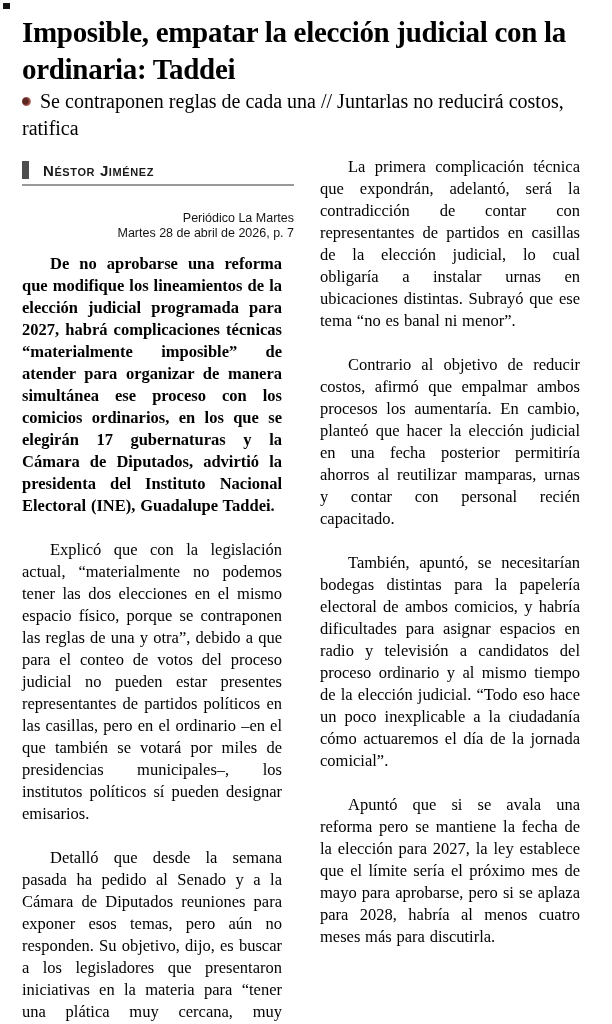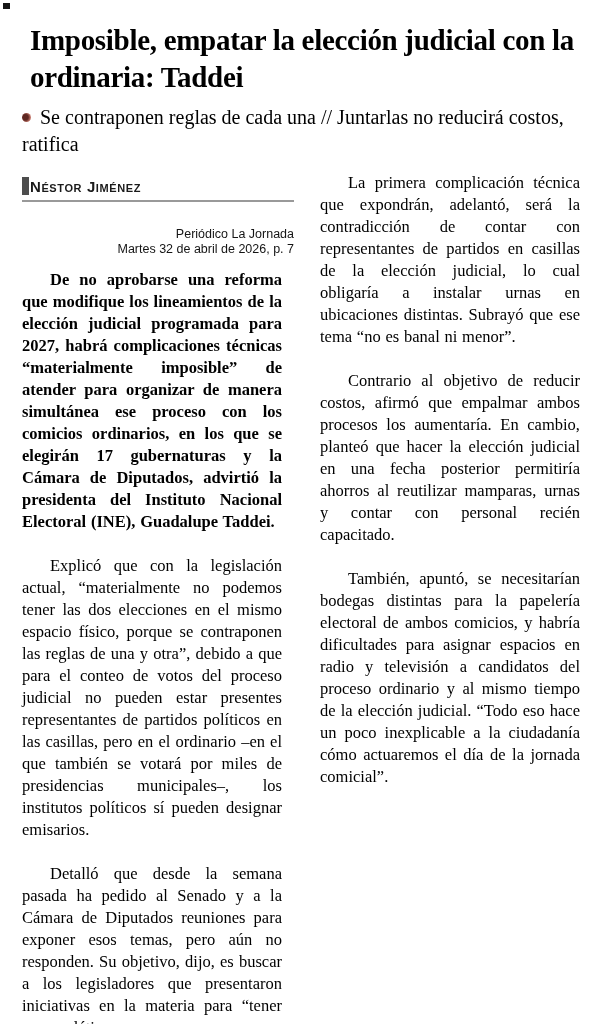--- a/index.html
+++ b/index.html
@@ -18,21 +18,21 @@
   .corner-mark {
     position: absolute;
     left: 3px; top: 3px;
     width: 7px; height: 6px;
     background: #151515;
   }
   .page {
     padding: 14px 20px 0 22px;
   }
   .headline {
-    margin: 8px;
+    margin: 0;
     font-size: 29px;
     line-height: 37px;
     font-weight: bold;
     letter-spacing: -0.3px;
     color: var(--text, #000);
   }
   .subhead {
     font-size: 20px;
     line-height: 27px;
   }
@@ -53,21 +53,21 @@
     gap: 26px;
     margin-top: 11px;
   }
   .col {
     flex: 1;
     min-width: 0;
   }
   .byline-row {
     display: flex;
     align-items: center;
-    gap: 1px;
+    gap: 14px;
     margin-top: 8px;
     padding-bottom: 5px;
     border-bottom: 2px solid var(--rule, #999);
   }
   .byline-bar {
     width: 7px;
     height: 18px;
     background: var(--byline-bar, #4d4d4d);
     flex: 0 0 auto;
   }
@@ -114,34 +114,35 @@
   <div class="columns">
 
     <div class="col col-left">
 
       <div class="byline-row">
         <span class="byline-bar"></span>
         <span class="byline-name">Néstor Jiménez</span>
       </div>
 
       <div class="credit">
-        <div>Periódico La Jornada</div>
-        <div>Martes 32 de abril de 2026, p. 7</div>
+        <div>Periódico La Martes</div>
+        <div>Martes 28 de abril de 2026, p. 7</div>
       </div>
 
       <div class="body-text">
         <p>De no aprobarse una reforma que modifique los lineamientos de la elección judicial programada para 2027, habrá complicaciones técnicas “materialmente imposible” de atender para organizar de manera simultánea ese proceso con los comicios ordinarios, en los que se elegirán 17 gubernaturas y la Cámara de Diputados, advirtió la presidenta del Instituto Nacional Electoral (INE), Guadalupe Taddei.</p>
         <p>Explicó que con la legislación actual, “materialmente no podemos tener las dos elecciones en el mismo espacio físico, porque se contraponen las reglas de una y otra”, debido a que para el conteo de votos del proceso judicial no pueden estar presentes representantes de partidos políticos en las casillas, pero en el ordinario –en el que también se votará por miles de presidencias municipales–, los institutos políticos sí pueden designar emisarios.</p>
         <p>Detalló que desde la semana pasada ha pedido al Senado y a la Cámara de Diputados reuniones para exponer esos temas, pero aún no responden. Su objetivo, dijo, es buscar a los legisladores que presentaron iniciativas en la materia para “tener una plática muy cercana, muy didáctica y muy pedagógica, viendo lo que se puede y lo que no se puede hacer” en la elección judicial.</p>
       </div>
 
     </div>
 
     <div class="col col-right">
       <div class="body-text">
         <p>La primera complicación técnica que expondrán, adelantó, será la contradicción de contar con representantes de partidos en casillas de la elección judicial, lo cual obligaría a instalar urnas en ubicaciones distintas. Subrayó que ese tema “no es banal ni menor”.</p>
         <p>Contrario al objetivo de reducir costos, afirmó que empalmar ambos procesos los aumentaría. En cambio, planteó que hacer la elección judicial en una fecha posterior permitiría ahorros al reutilizar mamparas, urnas y contar con personal recién capacitado.</p>
         <p>También, apuntó, se necesitarían bodegas distintas para la papelería electoral de ambos comicios, y habría dificultades para asignar espacios en radio y televisión a candidatos del proceso ordinario y al mismo tiempo de la elección judicial. “Todo eso hace un poco inexplicable a la ciudadanía cómo actuaremos el día de la jornada comicial”.</p>
+        <p>Apuntó que si se avala una reforma pero se mantiene la fecha de la elección para 2027, la ley establece que el límite sería el próximo mes de mayo para aprobarse, pero si se aplaza para 2028, habría al menos cuatro meses más para discutirla.</p>
       </div>
     </div>
 
   </div>
 </div>
 
 </body></html>

